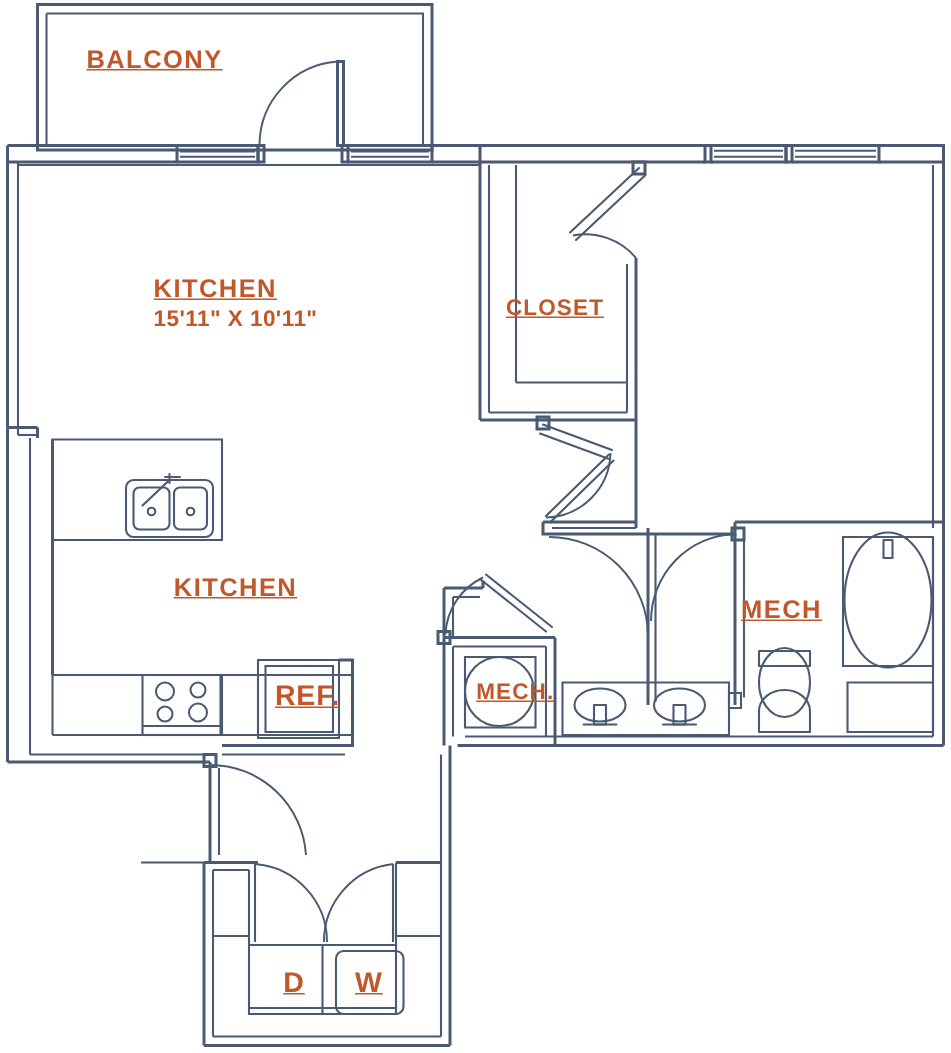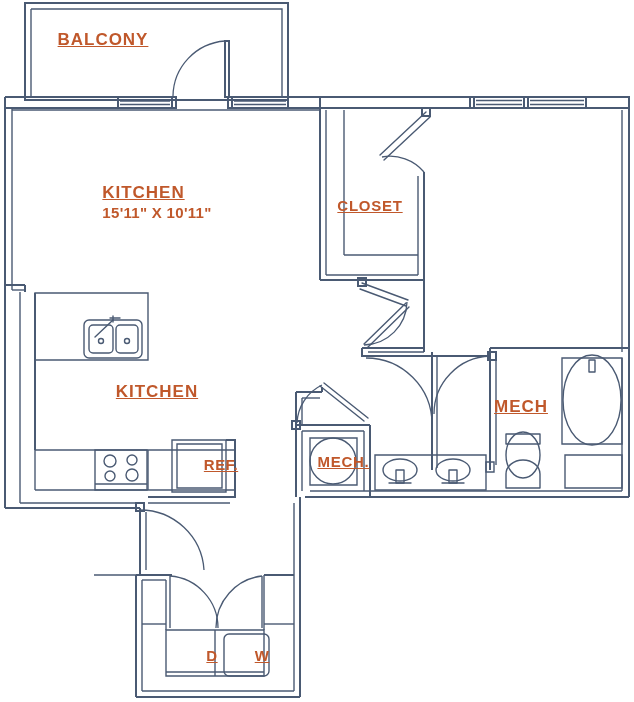--- a/index.html
+++ b/index.html
@@ -69,23 +69,22 @@
     line-height: 19px;
     font-weight: bold;
     letter-spacing: 0.02em;
     text-align: center;
   }
   .label-small {
     font-size: 15px;
     letter-spacing: 0.05em;
   }
   .label-appliance {
-    font-size: 15px;
+    font-size: 19px;
     letter-spacing: 0.03em;
-    padding-left: 32px;
   }
   .centered {
     transform: translateX(-50%);
   }
 </style>
 </head>
 <body>
 
 <div id="floorplan-root">
 

